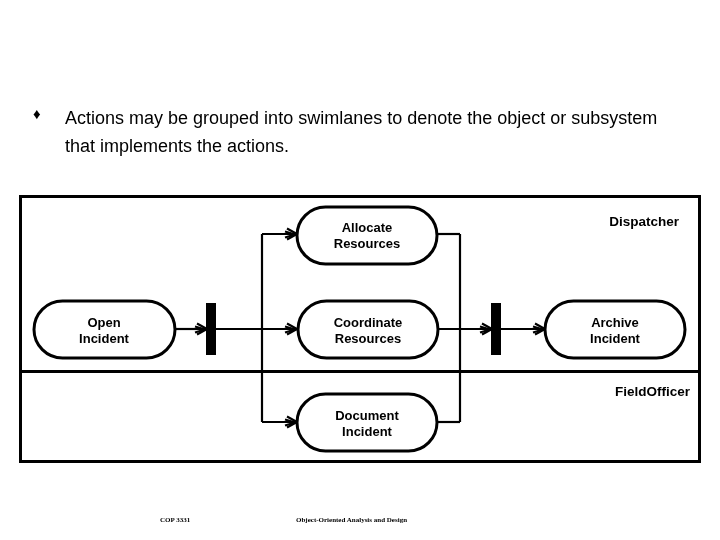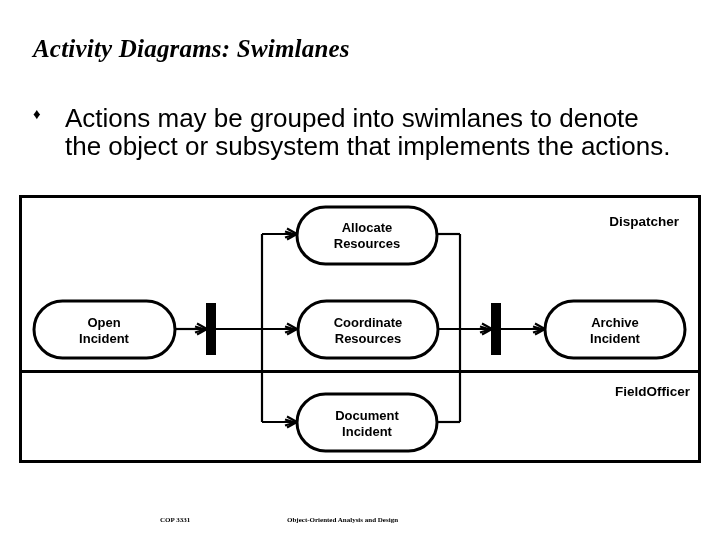--- a/index.html
+++ b/index.html
@@ -55,21 +55,21 @@
     left: 0px;
     top: 4px;
     width: 12px;
     height: 12px;
     font-size: 15px;
     line-height: 12px;
     color: #000000;
   }
   .bullet-text {
     font-family: "Liberation Sans", sans-serif;
-    font-size: 26px;
+    font-size: 18px;
     line-height: 28px;
     color: #000000;
   }
 
   
   #diagram-wrap {
     position: absolute;
     left: 0;
     top: 0;
     width: 720px;
@@ -122,29 +122,28 @@
   .footer-cell {
     position: absolute;
     font-family: "Liberation Serif", serif;
     font-weight: bold;
     font-size: 7px;
     line-height: 10px;
     color: #000000;
     white-space: nowrap;
   }
   #footer-left  { left: 160px; top: 3px; }
-  #footer-center{ left: 287px; top: 3px; text-align: right; }
+  #footer-center{ left: 296px; top: 3px; text-align: right; }
   #footer-right { left: 538px; top: 3px; margin-top: 28px; }
 </style>
 </head>
 <body>
 
 <div id="slide">
 
-  <div id="slide-title">Activity Diagrams: Swimlanes</div>
 
   <div id="bullet-block">
     <div class="bullet-row">
       <span class="bullet-mark">♦</span>
       <span class="bullet-text">Actions may be grouped into swimlanes to denote the object or subsystem that implements the actions.</span>
     </div>
   </div>
 
   <div id="diagram-wrap">
     <svg id="diagram-svg" width="720" height="500" viewBox="0 0 720 500" xmlns="http://www.w3.org/2000/svg">

